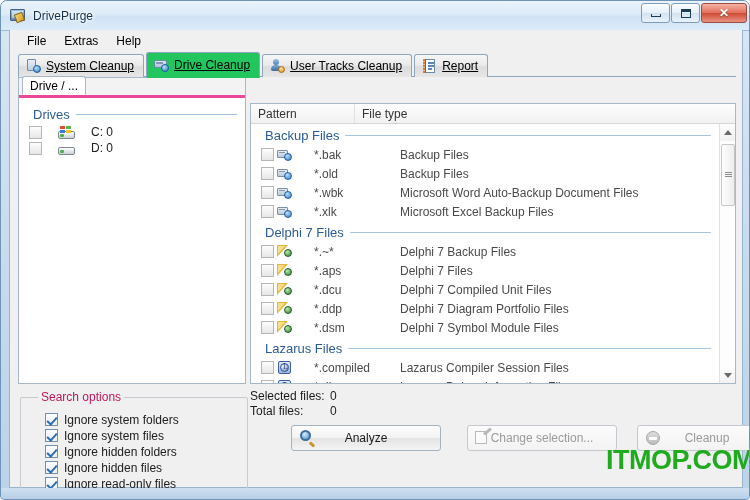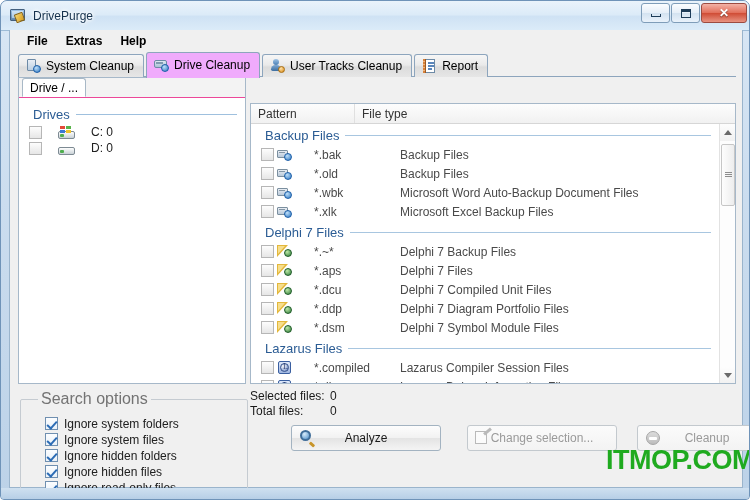--- a/index.html
+++ b/index.html
@@ -84,46 +84,46 @@
   #client {
     position: absolute; left: 8px; top: 29px; width: 734px; height: 458px;
     background: #f0f0f0;
     border: 1px solid #9ab4cc;
     border-top: none;
   }
 
   #menubar {
     position:absolute; left:0; top:0; width:100%; height:21px;
     background:#f0f0f0;
-    display:flex; align-items:center; padding-left:8px;font-weight:bold;
+    display:flex; align-items:center; padding-left:8px;
   }
   .menu-item {
     font-size: 12px; color:#000; padding: 2px 9px; white-space:nowrap;
   }
 
   
   #tabstrip {
     position:absolute; left:8px; top:22px; width:718px; height:25px;
-    display:flex; align-items:flex-end;
+    display:flex; align-items:flex-end;text-decoration:underline;
   }
   .tab {
     height: 23px;
     display:flex; align-items:center; gap:5px;
     padding: 0 9px 0 7px;
     font-size:12px; color:#000;
     border:1px solid #8da5bd;
     border-bottom:none;
     border-radius:3px 3px 0 0;
     background: linear-gradient(to bottom,#f6f6f6 0%,#eaeaea 45%,#dcdcdc 55%,#e6e6e6 100%);
     margin-right:2px;
     position:relative; z-index:1;
   }
   .tab.active {
     height: 26px;
-    background: #f0abfc;
+    background: #22c55e;
     border-color:#8da5bd;
     z-index:3;
     margin-bottom:-1px;
     padding-bottom: 1px;
     justify-content: space-between;
   }
   #tabline {
     position:absolute; left:8px; top:46px; width:718px; height:1px; background:#8da5bd; z-index:0;
   }
   .tabicon { width:15px; height:14px; position:relative; flex:none; }
@@ -144,21 +144,21 @@
 
   
   #leftcol { position:absolute; left:8px; top:47px; width:228px; height:400px; }
 
   #drivebox {
     position:absolute; left:0; top:0; width:228px; height:307px;
     background:#fff; border:1px solid #a6b8c9;
   }
   #drive-tabstrip {
     position:absolute; left:0; top:0; width:100%; height:20px;
-    background:#f3f3f3; border-bottom:1px solid #ec4899;
+    background:#f3f3f3; border-bottom:3px solid #ec4899;
     display:flex; align-items:flex-end;
   }
   #drive-tab {
     height:19px; padding:0 7px; font-size:12px; color:#000;
     background:#ffffff;
     border:1px solid #a8b8c6; border-bottom:1px solid #fff;
     border-radius:3px 3px 0 0;
     display:flex; align-items:center; margin-left:3px;
     position:relative; z-index:2;
   }
@@ -189,21 +189,21 @@
   .drvicon.sys .q1{left:0;top:0;background:#e34a3a;}
   .drvicon.sys .q2{left:6px;top:0;background:#59b34a;}
   .drvicon.sys .q3{left:0;top:4px;background:#3a78d6;}
   .drvicon.sys .q4{left:6px;top:4px;background:#efc32e;}
 
   #searchbox {
     position:absolute; left:0; top:313px; width:228px; height:120px;
     border:1px solid #c5cbd1; border-radius:2px;
     background:transparent;
   }
-  #searchbox legend { font-size:16px; color:#737373; padding:0 3px; margin-left:5px; }
+  #searchbox legend { font-size:12px; color:#be185d; padding:0 3px; margin-left:5px; }
   #searchbox .inner { padding: 2px 0 0 6px; }
   #searchbox .cbrow { padding: 1px 0 1px 6px; gap:6px; }
 
   
   #rightcol { position:absolute; left:240px; top:47px; width:486px; height:400px; }
 
   #combo {
     position:absolute; left:0; top:0; width:486px; height:22px;
     border:1px solid #a6b8c9; background:#fff;
     display:flex; align-items:center;

